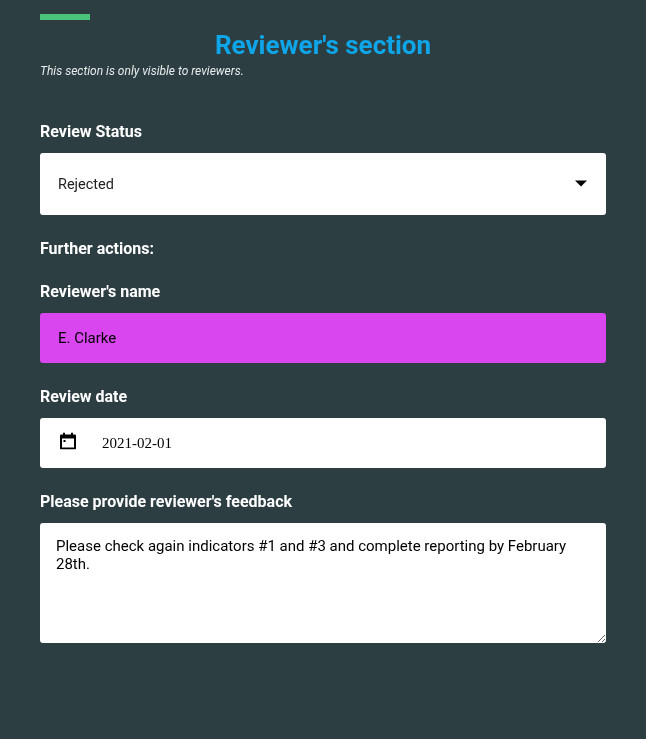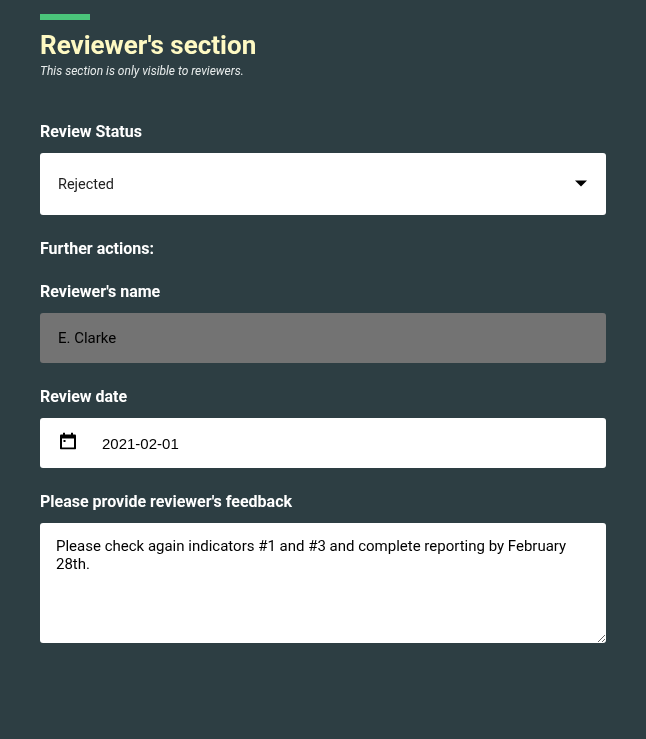--- a/index.html
+++ b/index.html
@@ -18,22 +18,23 @@
     }
     .accent-bar {
       width: 50px;
       height: 6px;
       background: #4ac47a;
       margin-bottom: 10px;
     }
     h1.section-title {
       font-size: 26px;
       font-weight: 700;
-      color: #fef9c3;
+      color: #0ea5e9;
       margin-bottom: 4px;
+      text-align: center;
     }
     p.section-subtitle {
       font-size: 12px;
       color: #e8ecec;
       font-weight: 400;
       margin-bottom: 44px;
       font-style: italic;
     }
     .field-group {
       margin-bottom: 24px;
@@ -68,42 +69,42 @@
       top: 50%;
       transform: translateY(-50%);
       pointer-events: none;
     }
     .select-caret svg {
       display: block;
     }
     .text-input {
       width: 100%;
       height: 50px;
-      background: #737373;
+      background: #d946ef;
       border: none;
       border-radius: 3px;
       padding: 0 18px;
       font-size: 15px;
       color: #000;
       font-family: inherit;
     }
     .date-wrap {
       position: relative;
       width: 100%;
     }
     .date-input {
       width: 100%;
       height: 50px;
       background: #ffffff;
       border: none;
       border-radius: 3px;
       padding: 0 18px 0 62px;
       font-size: 15px;
       color: #000;
-      font-family: Liberation Sans, sans-serif;
+      font-family: Liberation Serif, serif;
     }
     .date-icon {
       position: absolute;
       left: 20px;
       top: 50%;
       transform: translateY(-50%);
       color: #000;
     }
     .textarea-field {
       width: 100%;

